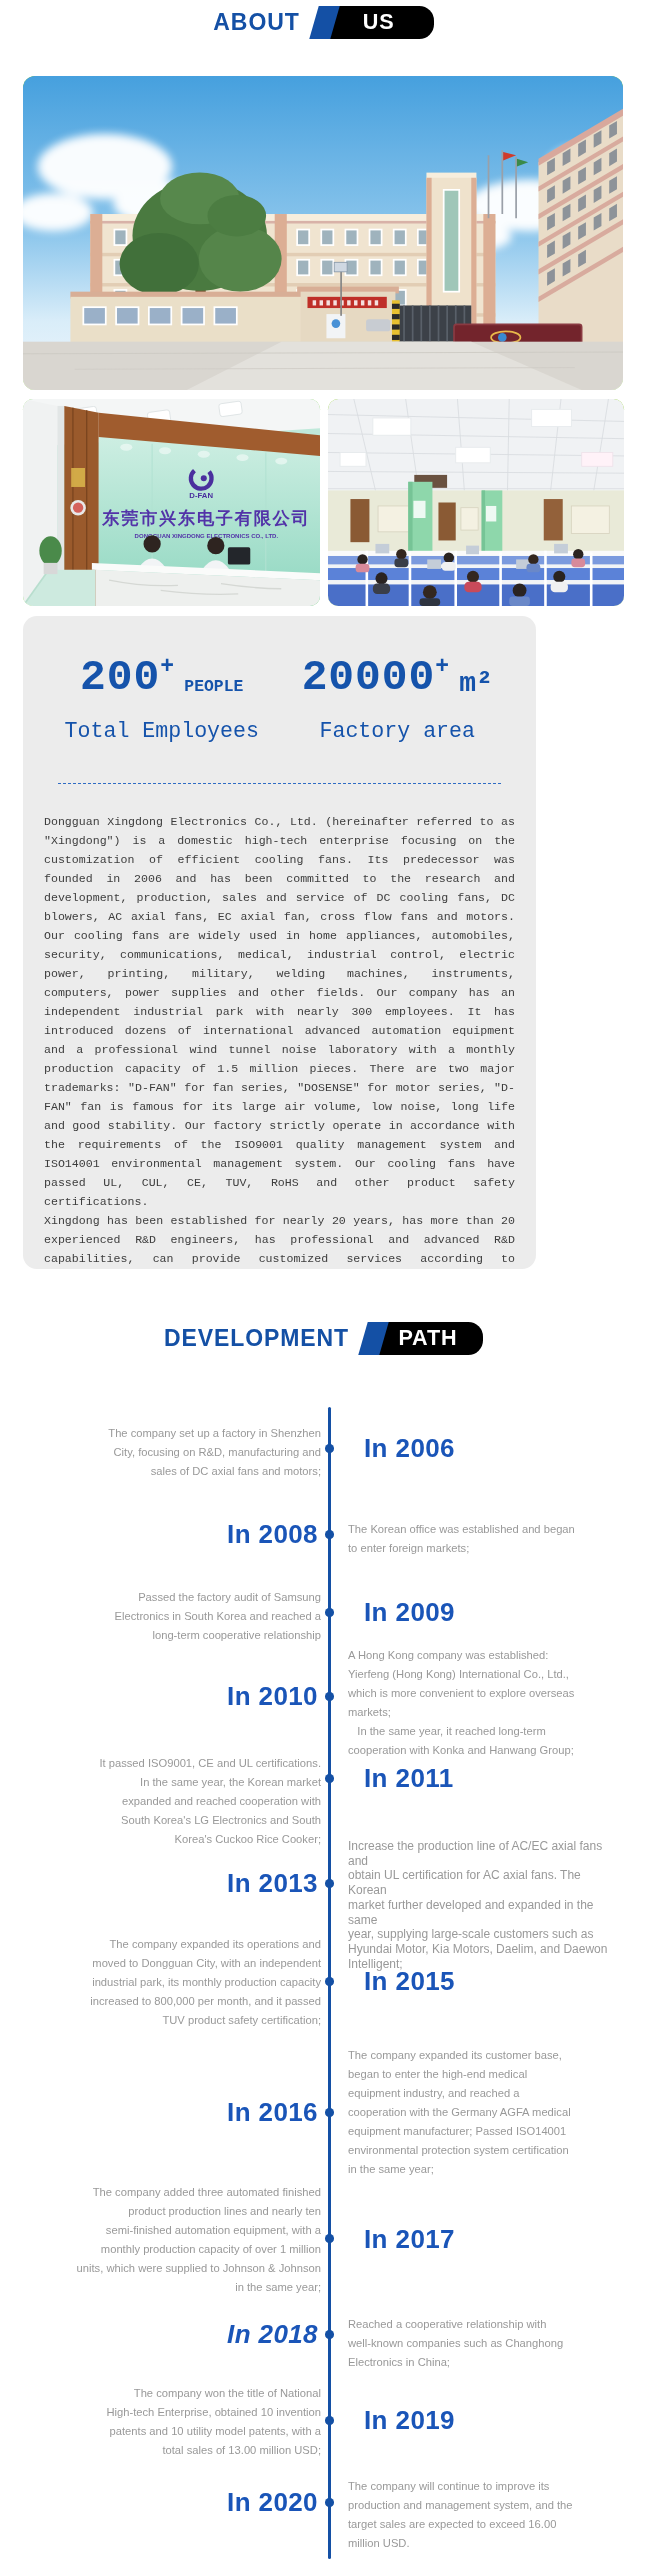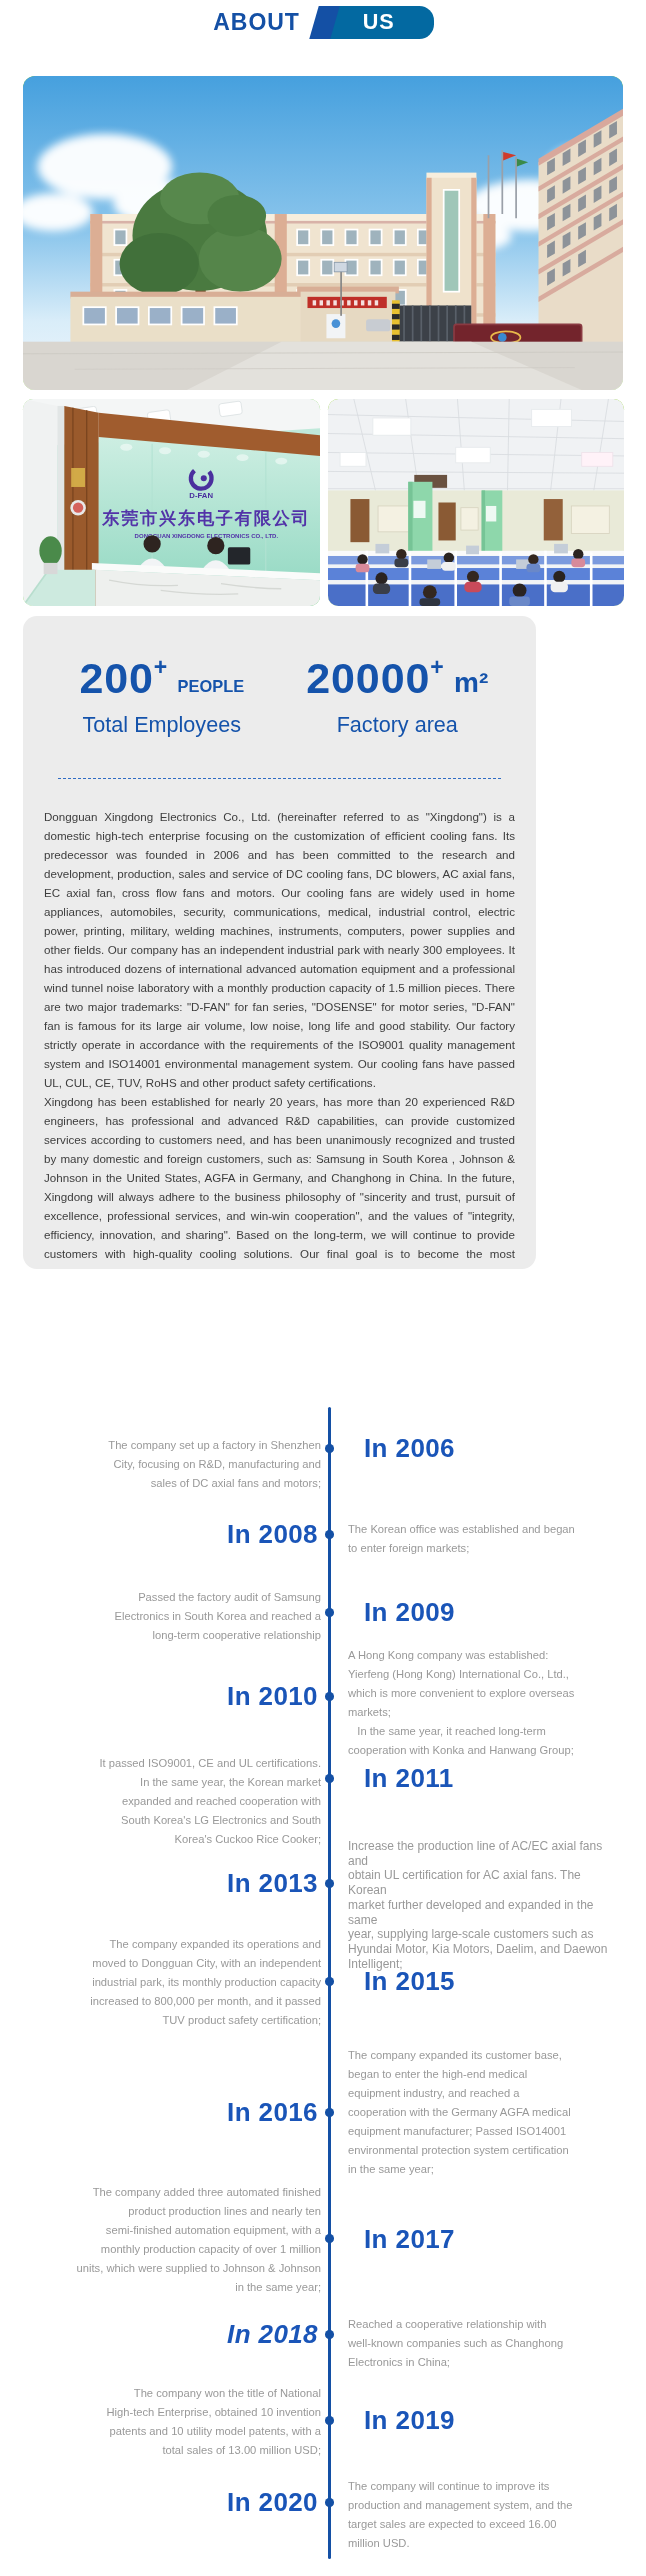--- a/index.html
+++ b/index.html
@@ -2,44 +2,44 @@
 <html style="font-size:14px"><head>
 <meta charset="utf-8">
 <style>
   html,body{margin:0;padding:0;background:#fff;}
   body{font-family:"Liberation Sans","DejaVu Sans",sans-serif;}
   .page{position:relative;width:647px;height:2576px;background:#fff;overflow:hidden;}
 
   
   .sec-header{position:absolute;left:0;width:100%;display:flex;align-items:center;justify-content:center;height:34px;}
   .sec-title{color:#1450a5;font-size:23px;font-weight:800;letter-spacing:0.9px;margin-right:24px;}
-  .sec-badge{position:relative;width:110px;height:33px;background:#0369a1;border-radius:0 14.7px 14.7px 0;display:flex;align-items:center;justify-content:center;}
+  .sec-badge{position:relative;width:110px;height:33px;background:#000000;border-radius:0 14.7px 14.7px 0;display:flex;align-items:center;justify-content:center;}
   .sec-badge::before{content:"";position:absolute;left:-9.5px;top:0;width:21px;height:33px;background:#1450a5;transform:skewX(-16deg);}
   .sec-badge-text{color:#fff;font-size:21.6px;font-weight:800;letter-spacing:0.9px;position:relative;}
   .about-header{top:5.2px;}
   .path-header{top:1321px;}
 
   
   .photo{position:absolute;overflow:hidden;border-radius:12px;background:#84cc16;}
   .photo svg{display:block;width:100%;height:100%;}
   .main-photo{left:23px;top:76px;width:600px;height:314px;}
   .reception-photo{left:23px;top:399px;width:297px;height:207px;border-radius:10.3px;}
   .office-photo{left:328px;top:399px;width:296px;height:207px;border-radius:10.3px;}
   svg text{font-family:"Liberation Sans","DejaVu Sans",sans-serif;}
 
   
-  .about-card{position:absolute;left:23px;top:616px;width:513px;height:653px;background:#ececec;border-radius:14px;box-sizing:border-box;padding:43px 21px 0 21px;overflow:hidden;}
+  .about-card{position:absolute;left:23px;top:616px;width:513px;height:653px;background:#ececec;border-radius:14px;box-sizing:border-box;padding:43px 21px 0 21px;overflow:hidden;font-family:Liberation Mono, monospace;}
   .stats-row{display:flex;}
   .stat{flex:1;display:flex;flex-direction:column;align-items:center;}
   .stat-line{display:flex;align-items:flex-end;justify-content:center;color:#1553ab;}
   .stat-value{font-size:43px;font-weight:800;line-height:0.9;letter-spacing:0.9px;}
   .stat-plus{font-size:23px;font-weight:800;align-self:flex-start;margin-top:-5.2px;}
   .stat-unit{font-size:16.4px;font-weight:600;margin-left:10.3px;margin-bottom:1.7px;}
   .stat-unit.big{font-size:28px;font-weight:700;margin-bottom:-1.7px;}
-  .stat-label{font-size:21.6px;color:#1553ab;margin-top:14px;text-align:center;font-weight:500;}
+  .stat-label{font-size:21.6px;color:#1553ab;margin-top:21px;text-align:center;font-weight:500;}
   .dashed-divider{border-top:1.7px dashed #2f6cc4;margin:40px 14px 0 14px;height:0;}
   .about-text{margin-top:28px;}
   .about-text p{margin:0;font-size:11.6px;line-height:19px;color:#3d3d3d;text-align:justify;}
 
   
   .timeline{position:absolute;left:0;top:1405px;width:647px;height:1171px;}
   .timeline-line{position:absolute;left:328px;top:1.7px;width:3.4px;height:1152px;background:#1450a5;border-radius:1.7px;}
   .tl-entry{position:static;}
   .tl-dot{position:absolute;left:325px;width:8.6px;height:8.6px;border-radius:50%;background:#1450a5;}
   .tl-year{position:absolute;height:36px;line-height:36px;color:#1a55b8;font-size:26px;font-weight:800;letter-spacing:0.4px;}
@@ -433,28 +433,34 @@
         <div class="stat-label">Factory area</div>
       </div>
     </div>
     <div class="dashed-divider"></div>
     <div class="about-text" id="about-paragraphs">
         <p>Dongguan Xingdong Electronics Co., Ltd. (hereinafter referred to as "Xingdong") is a domestic high-tech enterprise focusing on the customization of efficient cooling fans. Its predecessor was founded in 2006 and has been committed to the research and development, production, sales and service of DC cooling fans, DC blowers, AC axial fans, EC axial fan, cross flow fans and motors. Our cooling fans are widely used in home appliances, automobiles, security, communications, medical, industrial control, electric power, printing, military, welding machines, instruments, computers, power supplies and other fields. Our company has an independent industrial park with nearly 300 employees. It has introduced dozens of international advanced automation equipment and a professional wind tunnel noise laboratory with a monthly production capacity of 1.5 million pieces. There are two major trademarks: "D-FAN" for fan series, "DOSENSE" for motor series, "D-FAN" fan is famous for its large air volume, low noise, long life and good stability. Our factory strictly operate in accordance with the requirements of the ISO9001 quality management system and ISO14001 environmental management system. Our cooling fans have passed UL, CUL, CE, TUV, RoHS and other product safety certifications.</p>
         <p>Xingdong has been established for nearly 20 years, has more than 20 experienced R&amp;D engineers, has professional and advanced R&amp;D capabilities, can provide customized services according to customers need, and has been unanimously recognized and trusted by many domestic and foreign customers, such as: Samsung in South Korea , Johnson &amp; Johnson in the United States, AGFA in Germany, and Changhong in China. In the future, Xingdong will always adhere to the business philosophy of "sincerity and trust, pursuit of excellence, professional services, and win-win cooperation", and the values of "integrity, efficiency, innovation, and sharing". Based on the long-term, we will continue to provide customers with high-quality cooling solutions. Our final goal is to become the most trustworthy service provider of cooling solution in the world!</p>
       </div>
   </section>
 
+  <header class="sec-header path-header">
+    <span class="sec-title">DEVELOPMENT</span>
+    <span class="sec-badge">
+      <span class="sec-badge-text">PATH</span>
+    </span>
+  </header>
 
   <div class="timeline" id="timeline">
     <div class="timeline-line"></div>
 
   <div class="tl-entry">
     <span class="tl-dot" style="top: 39px;"></span>
     <div class="tl-year right" style="top: 25px;">In 2006</div>
-    <div class="tl-desc left" style="top: 31px;">The company set up a factory in Shenzhen
+    <div class="tl-desc left" style="top: 19px;">The company set up a factory in Shenzhen
 City, focusing on R&amp;D, manufacturing and
 sales of DC axial fans and motors;</div>
   </div>
 
   <div class="tl-entry">
     <span class="tl-dot" style="top: 125px;"></span>
     <div class="tl-year left" style="top: 111px;">In 2008</div>
     <div class="tl-desc right" style="top: 115px;">The Korean office was established and began
 to enter foreign markets;</div>
   </div>

